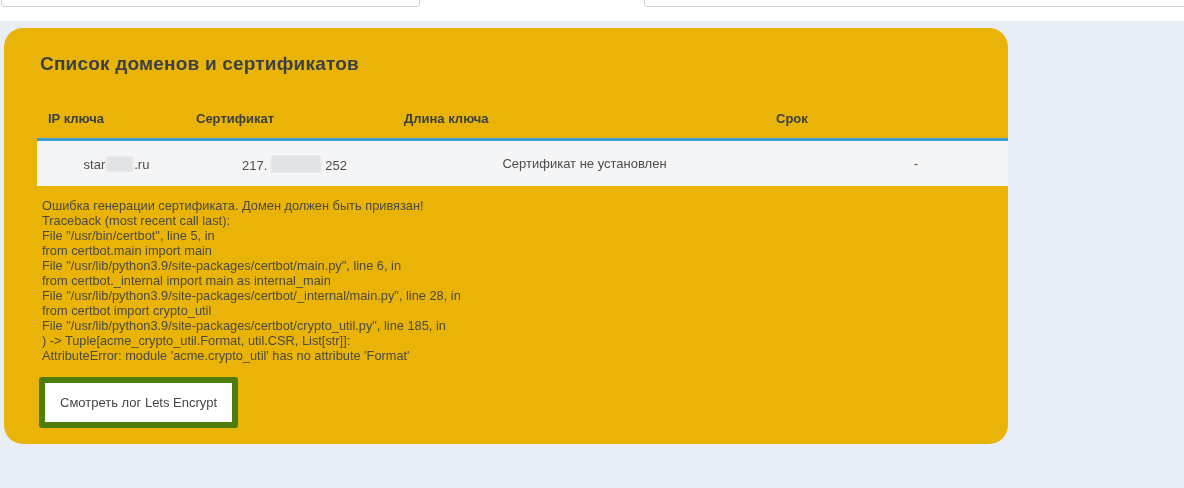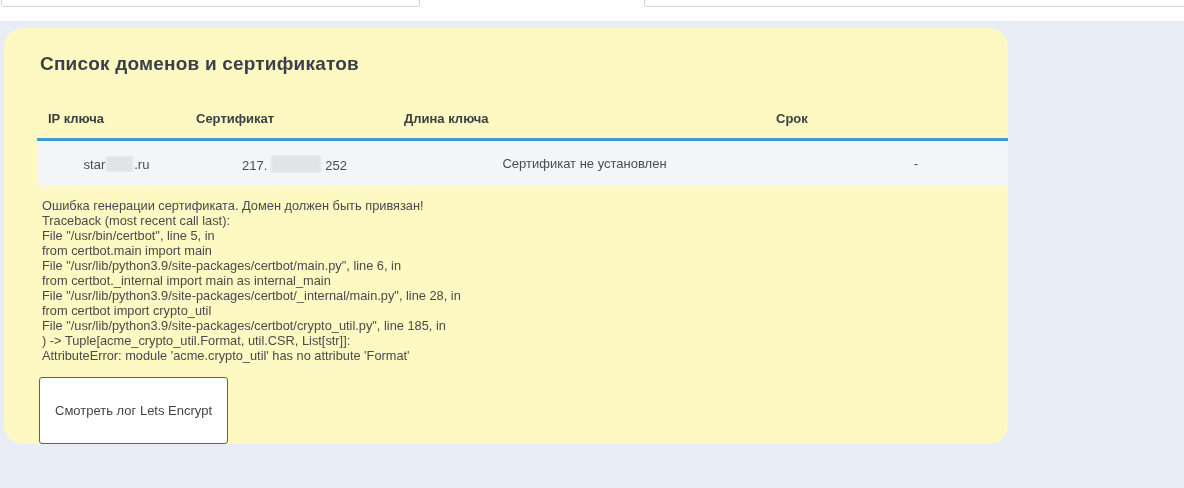--- a/index.html
+++ b/index.html
@@ -16,21 +16,21 @@
   }
   .top-box{
     position:absolute;top:-13px;height:20px;background:#ffffff;
     border:1px solid #d3d3d3;border-radius:3px;box-sizing:border-box;
   }
   .top-box.left{left:1px;width:419px;}
   .top-box.right{left:644px;width:600px;}
   
   .card{
     position:absolute;top:28px;left:4px;width:1004px;height:416px;
-    background:#fef9c3;box-sizing:border-box;overflow:hidden;border-radius:19px;
+    background:#eab308;box-sizing:border-box;overflow:hidden;border-radius:19px;
   }
   .page-title{
     margin:25px 0 0 36px;
     font-size:19px;font-weight:bold;color:#3a4046;letter-spacing:.2px;
   }
   .tablewrap{margin:22px 0 0 33px;width:1151px;}
   .thead,.trow{
     display:grid;
     grid-template-columns:148px 208px 372px 291px 100px 1fr;
   }
@@ -48,22 +48,22 @@
     border-radius:2px;filter:blur(1.2px);
   }
   .redact.dom{width:27px;height:16px;margin:0 1px;}
   .redact.ip{width:50px;height:18px;margin:0 4px;}
   .traceback{
     margin:12px 0 0 38px;
     font-size:12.8px;line-height:15px;color:#4a4a4a;
   }
   .log-button{
     margin:14px 0 0 35px;
-    display:inline-block;background:#ffffff;border:1px solid #4d7c0f;
-    border-radius:3px;padding:25px 15px;font-size:13px;color:#454545;
+    display:inline-block;background:#ffffff;border:6px solid #4d7c0f;
+    border-radius:3px;padding:12px 15px;font-size:13px;color:#454545;
     font-family:inherit;cursor:pointer;
   }
 </style>
 </head>
 <body>
 
 <div class="topbar">
   <div class="top-box left"></div>
   <div class="top-box right"></div>
 </div>

